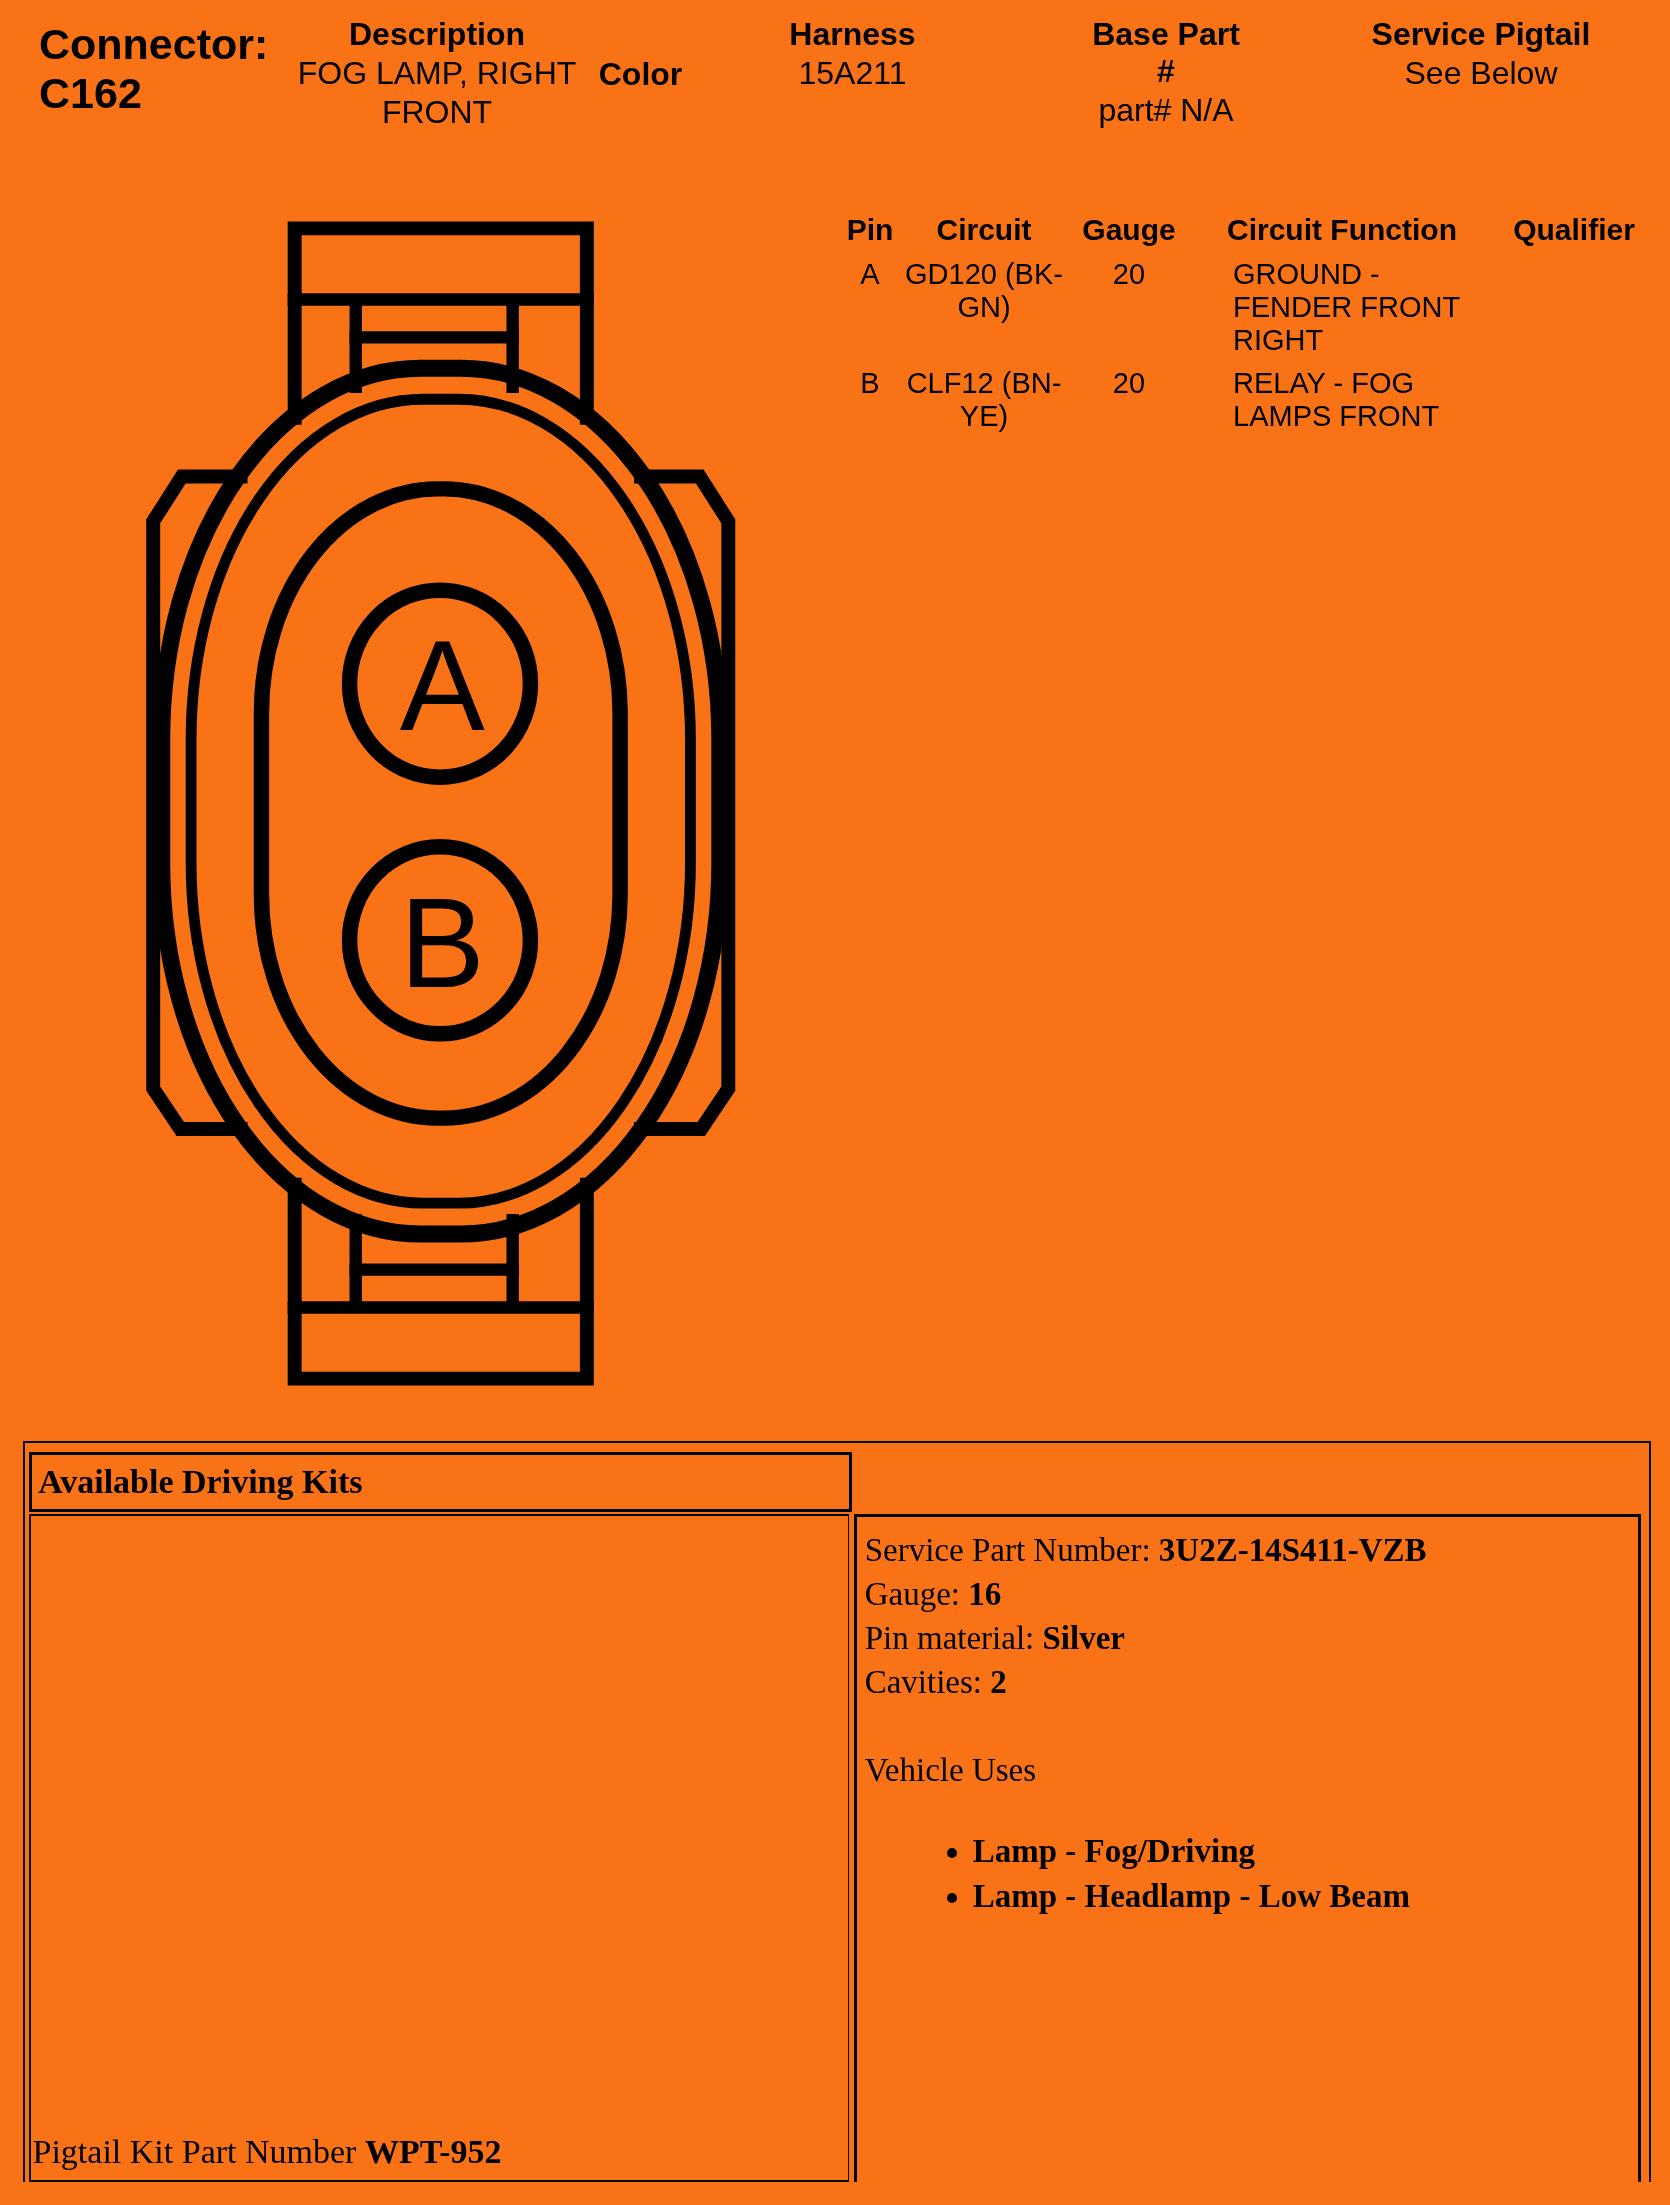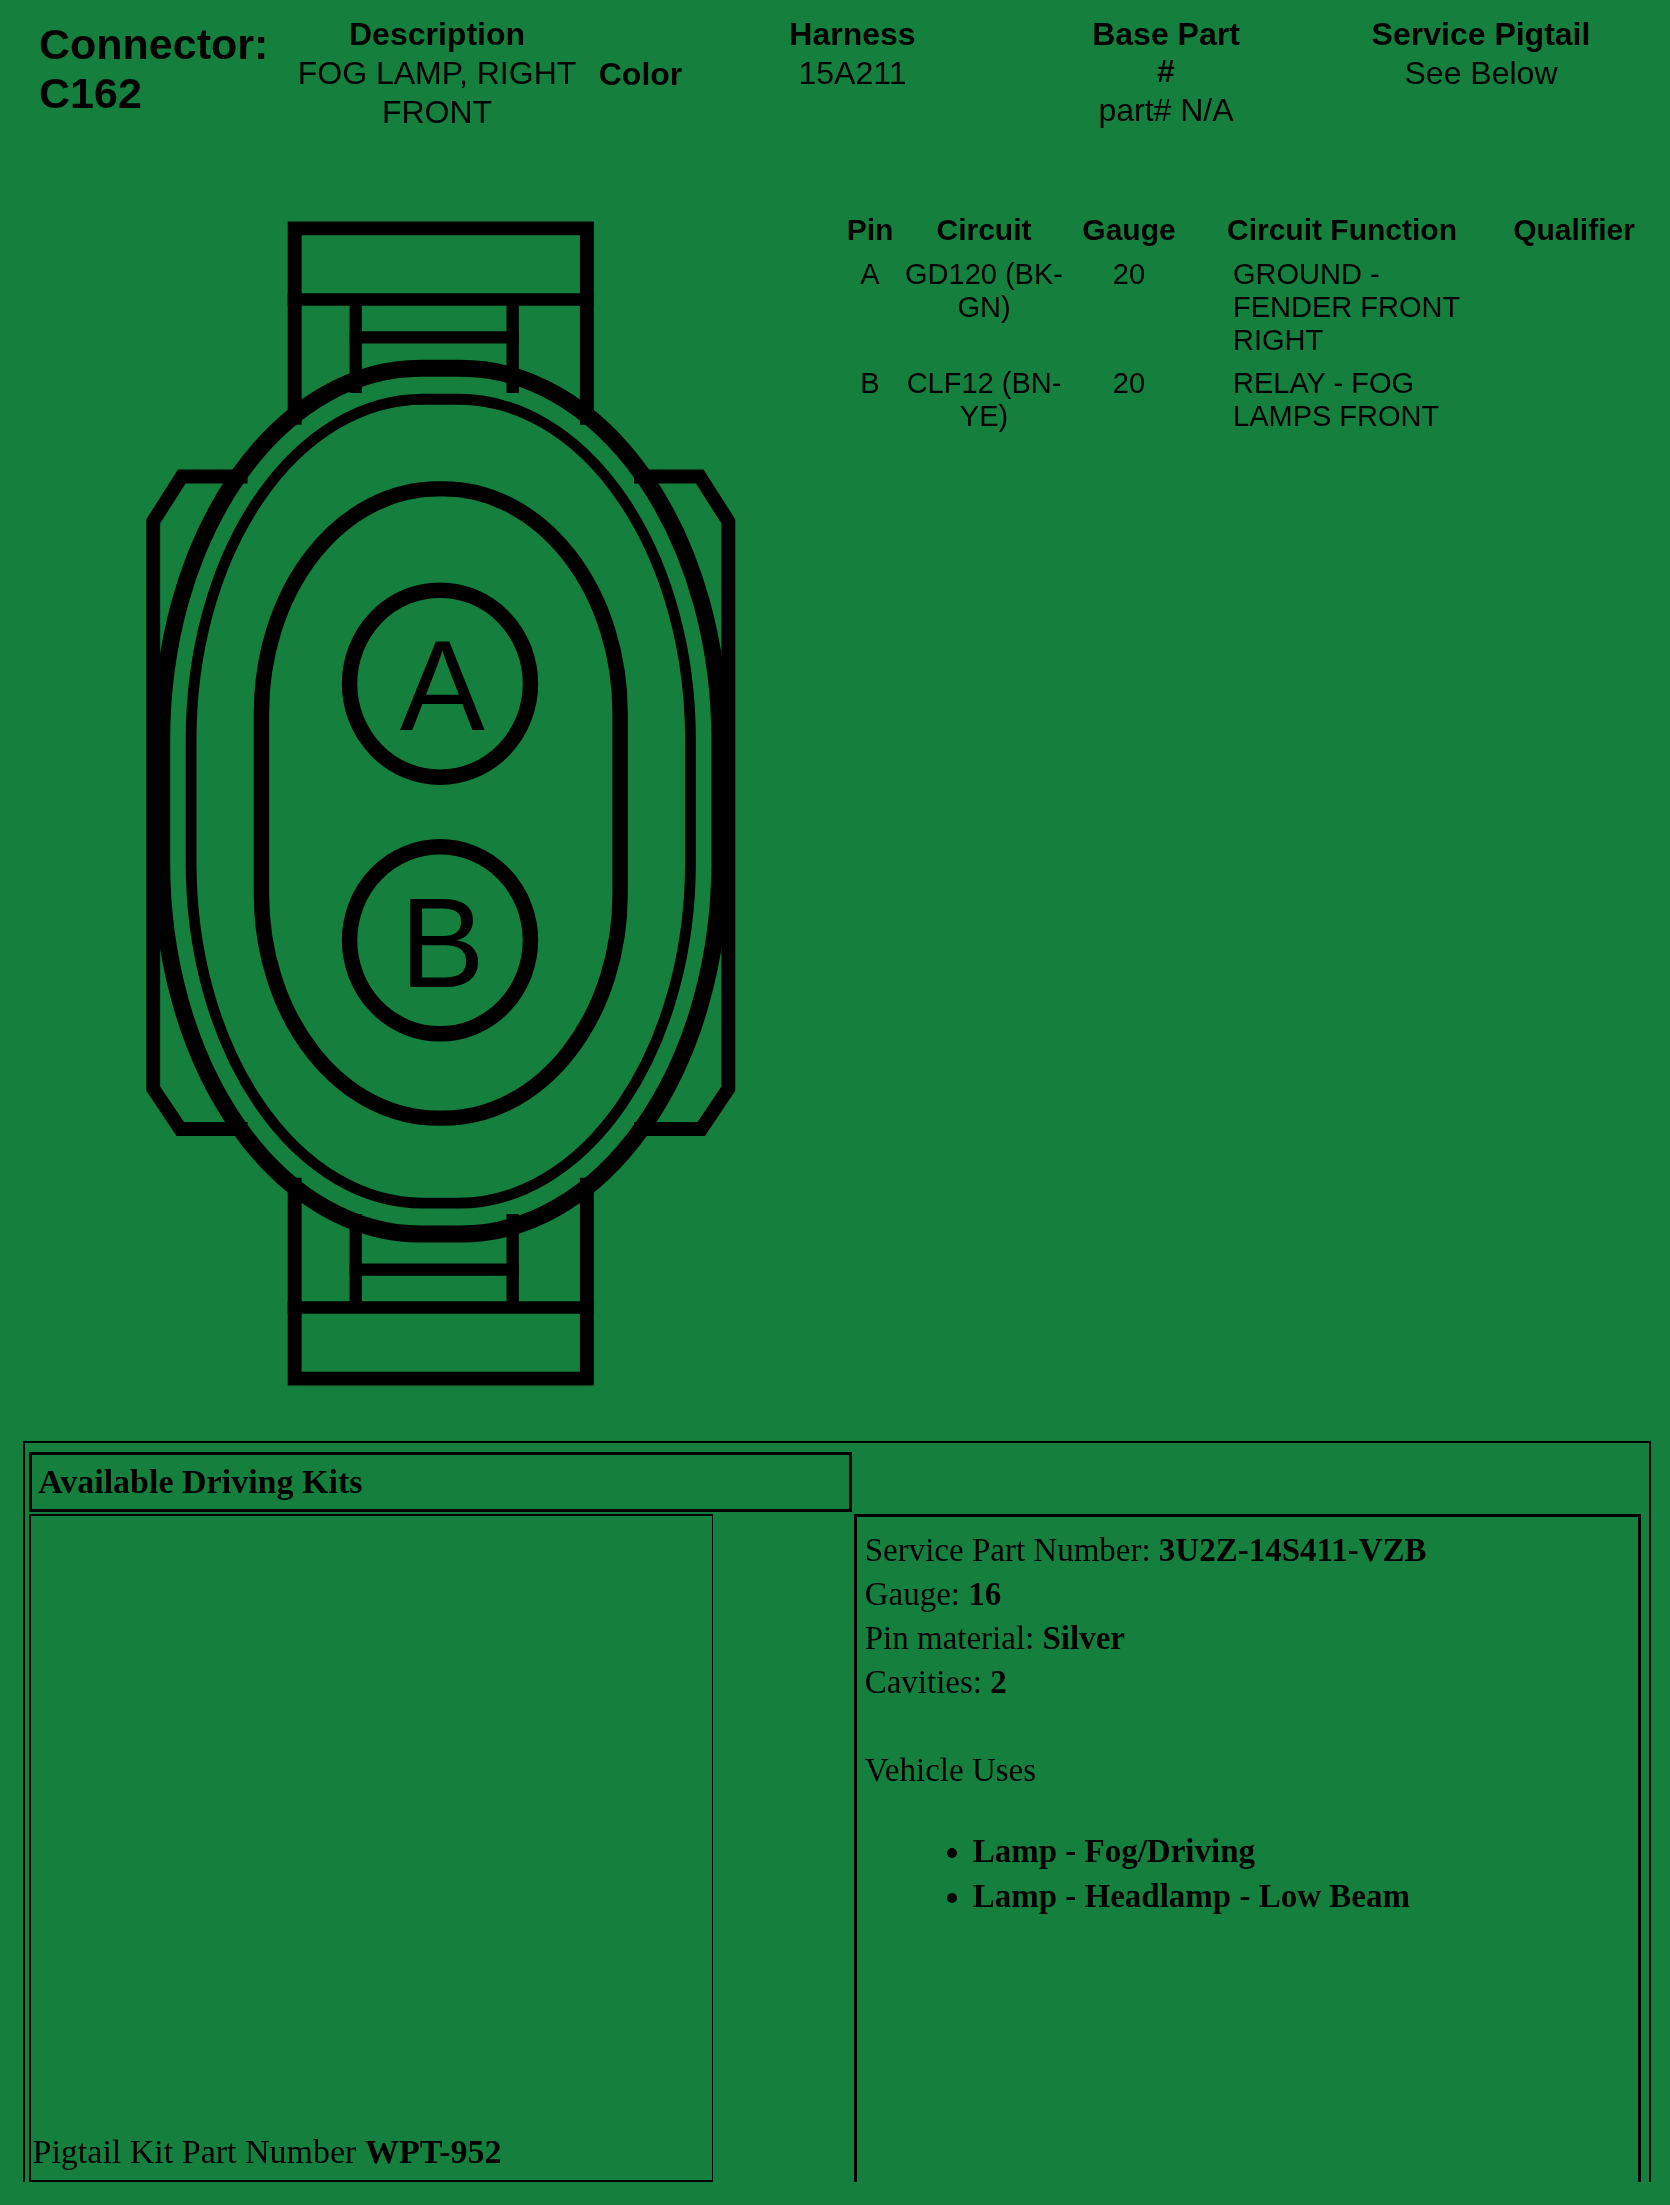--- a/index.html
+++ b/index.html
@@ -1,16 +1,16 @@
 <!DOCTYPE html>
 <html style="font-size:12.4px"><head>
 <meta charset="utf-8">
 <style>
   html,body{margin:0;padding:0;background:#fff;}
-  #page{position:relative;width:1670px;height:2205px;background:#15803d;color:#000;overflow:hidden;
+  #page{position:relative;width:1670px;height:2205px;background:#f97316;color:#000;overflow:hidden;
         font-family:"Liberation Sans",sans-serif;}
   *{box-sizing:border-box;}
 
   
   .conn-title{position:absolute;left:39px;top:20px;font-size:43px;font-weight:bold;line-height:49px;}
   .meta{position:absolute;top:15.5px;text-align:center;}
   .meta-label{font-size:32px;font-weight:bold;line-height:37px;}
   .meta-value{font-size:32px;line-height:39px;margin-top:1px;}
   .col-desc{left:277px;width:320px;}
   .col-color{left:592px;width:97px;top:56px;}
@@ -35,21 +35,21 @@
      stroke:#000;fill:none;stroke-linecap:butt;}
   .connector-svg text{font-family:"Liberation Sans",sans-serif;font-size:165px;fill:#000;
      text-anchor:middle;}
 
   
   .serif{font-family:"Liberation Serif",serif;}
   .outer-box{position:absolute;left:23px;top:1441px;width:1628px;height:741px;
              border:2.3px solid #000;border-bottom:none;}
   .kits-box{position:absolute;left:29px;top:1452px;width:823px;height:60px;border:3.1px solid #000;}
   .kits-title{font-size:34px;font-weight:bold;line-height:53px;padding-left:6.2px;}
-  .left-box{position:absolute;left:29px;top:1514px;width:684px;height:668px;
+  .left-box{position:absolute;left:29px;top:1514px;width:820px;height:668px;
             border:2.3px solid #000;border-right-width:1.5px;
             display:flex;flex-direction:column;justify-content:flex-end;}
   .kit-line{font-size:34px;line-height:40px;padding:0 0 7.7px 1.5px;}
   .right-box{position:absolute;left:854px;top:1514px;width:787px;height:668px;
              border:3.1px solid #000;border-bottom:none;padding:10.8px 7.7px 0 7.7px;}
   .detail-line{font-size:33px;line-height:44px;}
   .spacer-line{height:44px;}
   .uses-title{font-size:33px;line-height:44px;}
   .uses-list{margin:37px 0 2px 0;padding-left:108px;list-style:disc;font-weight:bold;}
   .uses-list li{font-size:33px;line-height:45px;}

